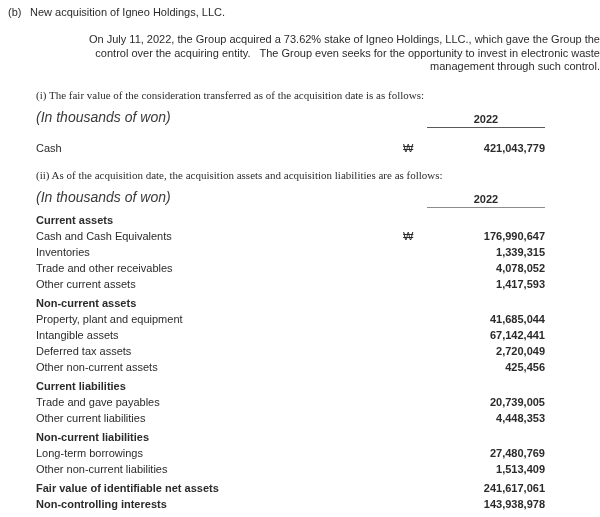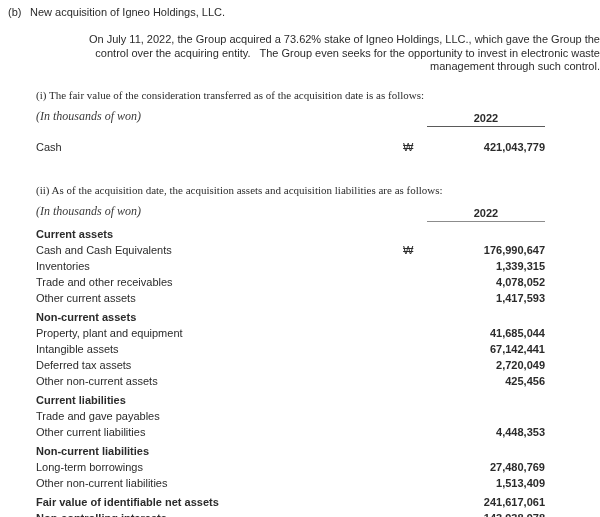--- a/index.html
+++ b/index.html
@@ -9,26 +9,26 @@
     font-family:"Liberation Sans","DejaVu Sans",sans-serif;
     font-size:11px;color:#2b2b2b;
     overflow:hidden;
   }
   .page{position:relative;width:600px;height:517px;}
   .heading{display:flex;margin:6px 0 0 8px;line-height:13px;}
   .h-index{width:22px;flex:0 0 22px;}
   .para{margin:14px 0 0 36px;line-height:13.5px;}
   .para-line{white-space:pre-wrap;text-align:right;}
   .caption{margin:15px 0 0 36px;line-height:13px;font-family:Liberation Serif, serif;}
-  .caption.c2{margin-top:29px;}
+  .caption.c2{margin-top:13px;}
   .ftable{margin-left:36px;width:509px;}
   .t1{margin-top:7px;}
   .t2{margin-top:7px;}
   .thead{display:flex;align-items:flex-end;}
-  .unit-note{flex:1;font-style:italic;font-size:12px;color:#3a3a3a;padding-bottom:3px;font-family:Liberation Serif, serif;}
+  .unit-note{flex:1;font-style:italic;font-size:14px;color:#3a3a3a;padding-bottom:3px;}
   .year-cell{width:118px;flex:0 0 118px;text-align:center;font-weight:bold;padding-bottom:1px;line-height:13px;}
   .y1{border-bottom:1.5px solid #5a5a5a;}
   .y2{border-bottom:1.5px solid #8c8c8c;}
   .t1body{margin-top:12px;}
   .t2body{margin-top:4px;padding-bottom:6px;border-bottom:1.5px solid #555555;}
   .trow{display:flex;height:16px;line-height:16px;}
   .trow.padded{padding-top:3px;gap:24px;}
   .tlabel{flex:1;white-space:nowrap;}
   .tcur{width:38px;flex:0 0 38px;padding-left:14px;box-sizing:border-box;}
   .tval{width:118px;flex:0 0 118px;text-align:right;font-weight:bold;}
@@ -125,20 +125,21 @@
           <span class="tval">425,456</span>
         </div>
         <div class="trow bold padded">
           <span class="tlabel">Current liabilities</span>
           <span class="tcur"></span>
           <span class="tval"></span>
         </div>
         <div class="trow">
           <span class="tlabel">Trade and gave payables</span>
           <span class="tcur"></span>
+          <span class="tval">20,739,005</span>
         </div>
         <div class="trow">
           <span class="tlabel">Other current liabilities</span>
           <span class="tcur"></span>
           <span class="tval">4,448,353</span>
         </div>
         <div class="trow bold padded">
           <span class="tlabel">Non-current liabilities</span>
           <span class="tcur"></span>
           <span class="tval"></span>

